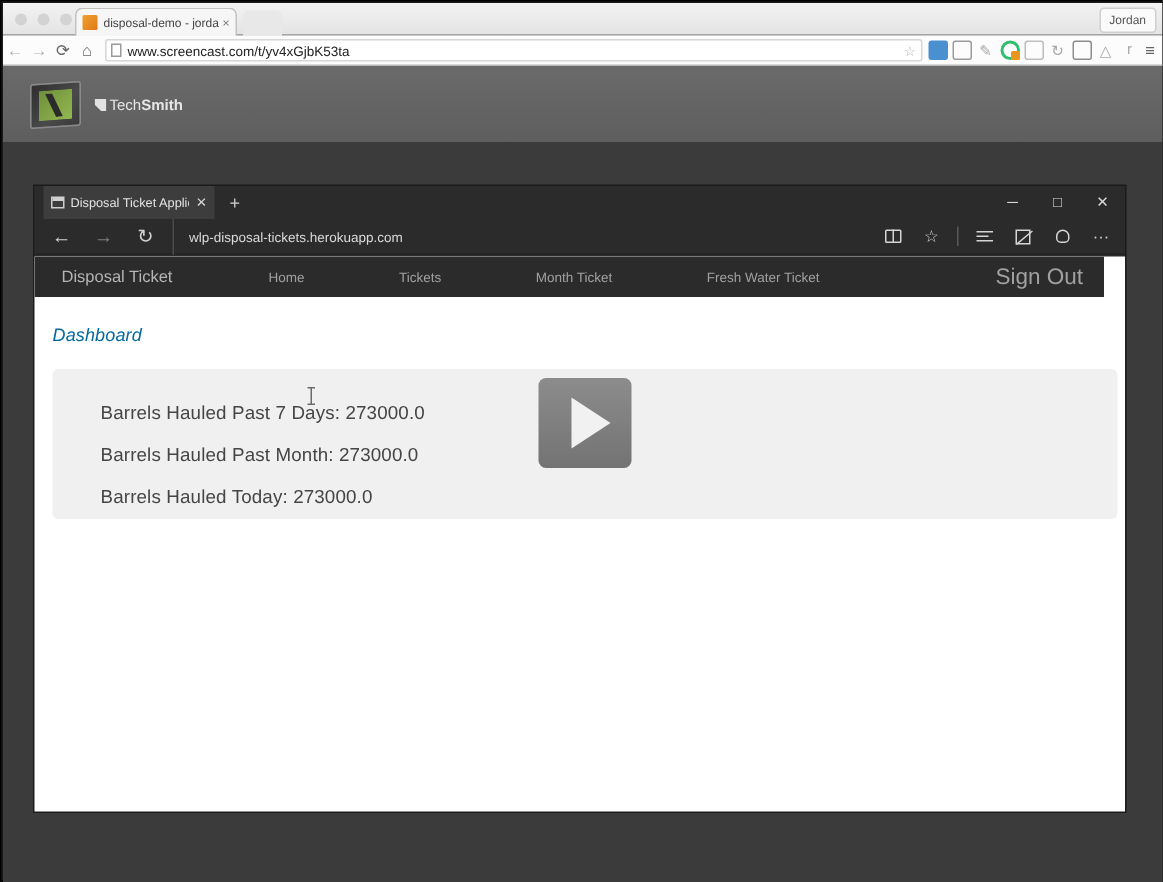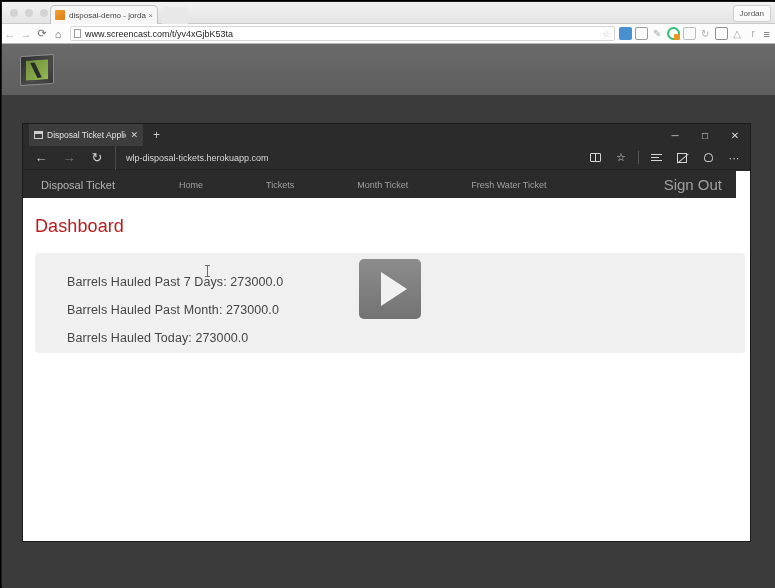--- a/index.html
+++ b/index.html
@@ -234,22 +234,22 @@
     font-size: 11px; color: #b5b5b5; padding: 0 14px 0 18px;
   }
   .nav-link {
     font-size: 9px; color: #a0a0a0; padding: 0 13px;
   }
   .nav-right { margin-left: auto; padding-right: 14px; }
   .nav-signout { font-size: 15px; color: #a0a0a0; }
 
   .content { padding: 18px 0 0 12px; }
   .page-title {
-    font-size: 18px; color: #b91c1c; font-weight: normal;
-    padding-left: 0px; letter-spacing: .1px;
+    font-size: 12px; color: #0369a1; font-weight: normal;
+    padding-left: 0px; letter-spacing: .1px; font-style: italic;
   }
   .jumbotron {
     margin-top: 16px; width: 710px; height: 100px;
     background: #f0f0f0; border-radius: 4px;
     position: relative; padding: 22px 0 0 32px;
   }
   .stat {
     font-size: 12.5px; color: #454545; margin-bottom: 14px; letter-spacing: .1px;
   }
   .playbtn {
@@ -324,20 +324,24 @@
       <span class="ext darkbox"></span>
       <span class="ext glyph">△</span>
       <span class="ext glyph">r</span>
     </div>
     <span class="chrome-menu">≡</span>
   </div>
 
   <div class="camtasia">
     <div class="cam-logo"></div>
     <div class="cam-text">
+      <div class="cam-sub">
+        <span class="cam-sub-mark"></span>
+        <span class="cam-sub-text"><span>Tech</span><b>Smith</b></span>
+      </div>
     </div>
   </div>
 
   <div class="cam-body">
 
     <div class="edge">
 
       <div class="edge-titlebar">
         <div class="edge-tab">
           <span class="edge-tab-icon"></span>

